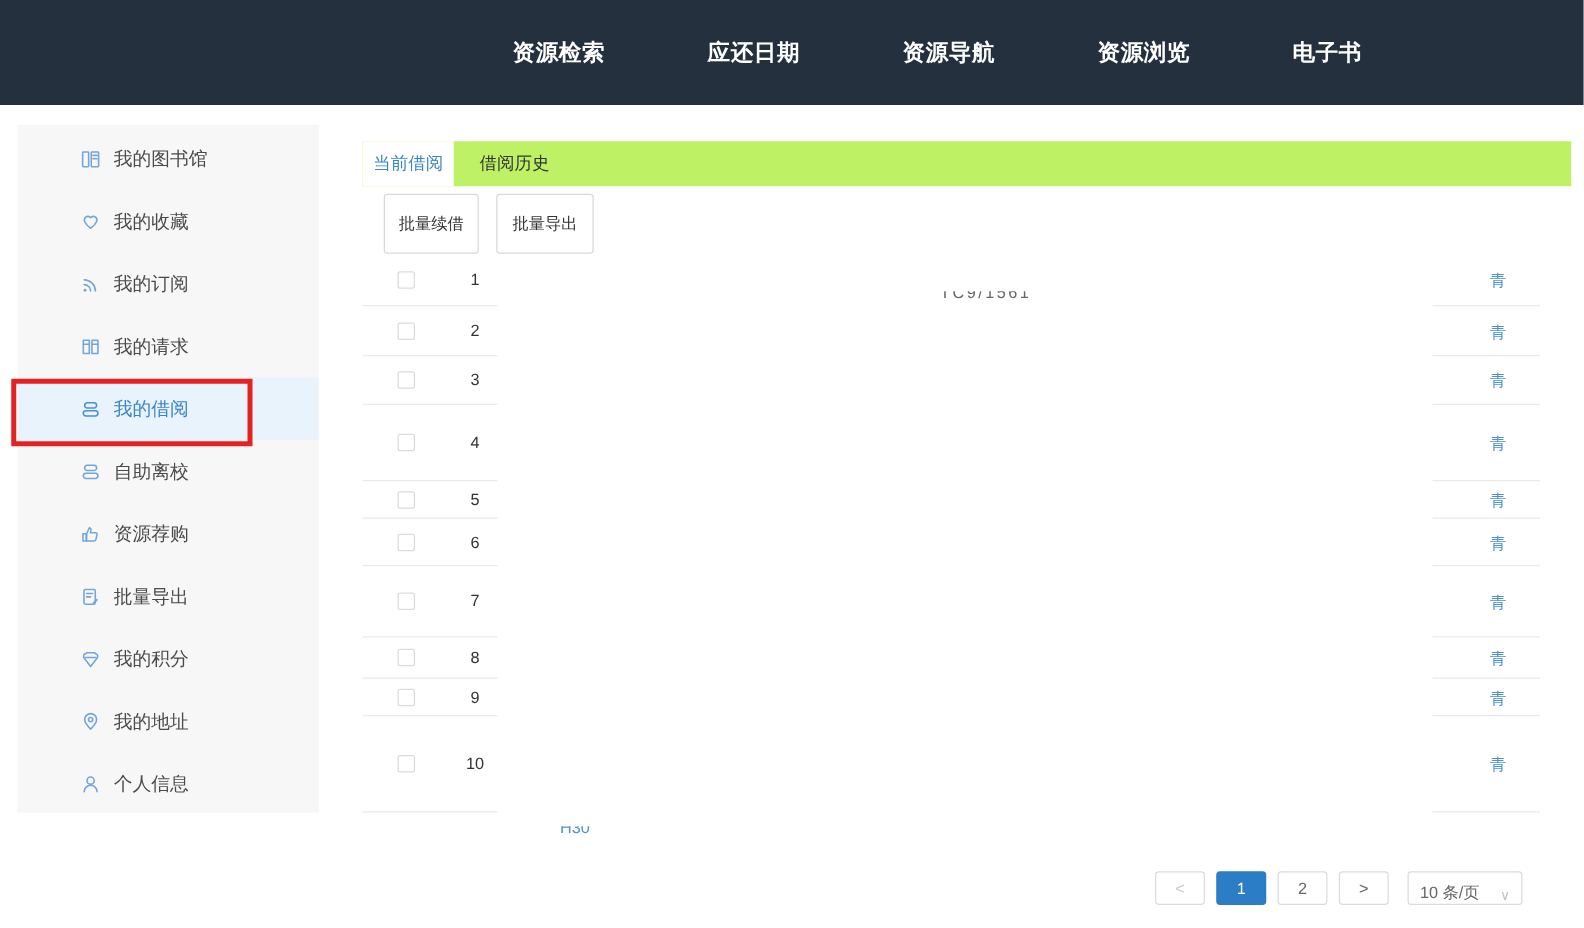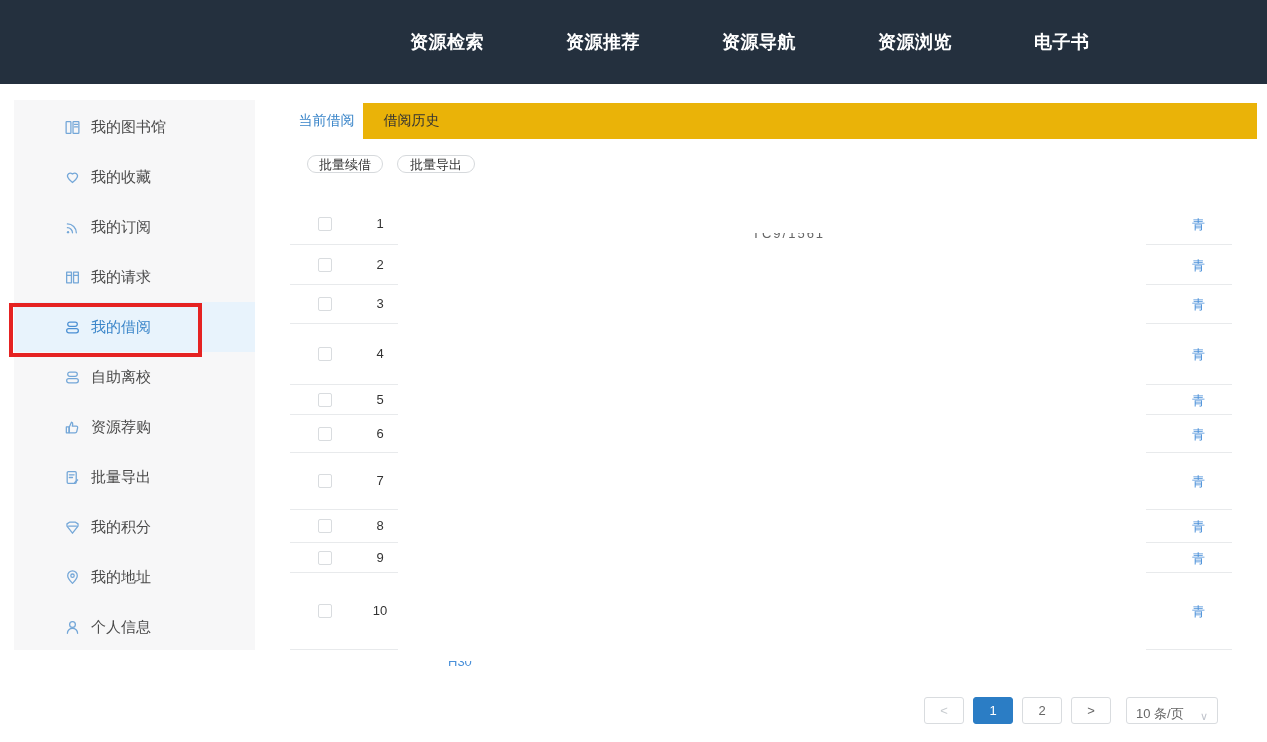--- a/index.html
+++ b/index.html
@@ -20,30 +20,30 @@
                gap: 10px; font-size: 15px; color: #4a4a4a; cursor: pointer; }
   .side-item .ic { width: 17px; height: 17px; color: #74a7d8; display: inline-flex; }
   .side-item svg { width: 17px; height: 17px; stroke: currentColor; fill: none;
                    stroke-width: 1.2; stroke-linecap: round; stroke-linejoin: round; }
   .side-item.active { background: #e8f3fc; color: #3a85c9; }
   .side-item.active .ic { color: #4a8fd3; }
   .annotation-box { position: absolute; left: 9px; top: 303px; width: 193px; height: 54px;
                     border: 4px solid #e52222; z-index: 10; pointer-events: none; }
 
   
-  .tabstrip { position: absolute; left: 290px; top: 103px; width: 967px; height: 36px;
-              background: #eab308; display: flex; }
+  .tabstrip { position: absolute; left: 290px; top: 113px; width: 967px; height: 36px;
+              background: #bef264; display: flex; }
   .tab { height: 36px; display: flex; align-items: center; justify-content: center;
          font-size: 14px; cursor: pointer; }
   .tab.active { width: 73px; background: #fff; color: #3a85c9; }
   .tab.inactive { width: 97px; color: #333; }
 
   
-  .btn { position: absolute; height: 18px; background: #fff; border: 1px solid #d6d9dc;
-         border-radius: 13px; font-size: 13px; color: #333; cursor: pointer;
+  .btn { position: absolute; height: 48px; background: #fff; border: 1px solid #d6d9dc;
+         border-radius: 3px; font-size: 13px; color: #333; cursor: pointer;
          font-family: inherit; }
   #btn-renew { left: 307px; top: 155px; width: 76px; }
   #btn-export { left: 397px; top: 155px; width: 78px; }
 
   
   .table { position: absolute; left: 290px; top: 203px; width: 942px; }
   .thead { position: relative; height: 25px; background: #eaf6fd; font-size: 13px;
            font-weight: bold; color: #333; }
   .thead span, .trow > span, .thead .cb, .trow .cb { position: absolute; }
   .col-index   { left: 72px;  width: 36px; text-align: center; }
@@ -89,21 +89,21 @@
                cursor: pointer; margin-left: 6px; }
   .page-size .chev { color: #c0c4cc; font-size: 11px; }
 </style>
 </head>
 <body>
 
 <div id="page">
 
   <div class="topnav">
     <div class="nav-item">资源检索</div>
-    <div class="nav-item">资源推荐</div>
+    <div class="nav-item">应还日期</div>
     <div class="nav-item">资源导航</div>
     <div class="nav-item">资源浏览</div>
     <div class="nav-item">电子书</div>
   </div>
 
   <div class="sidebar">
     <div class="side-item">
       <span class="ic">
         <svg viewBox="0 0 16 16">
             <rect x="2" y="2.5" width="4.5" height="11" rx="0.5"></rect>

